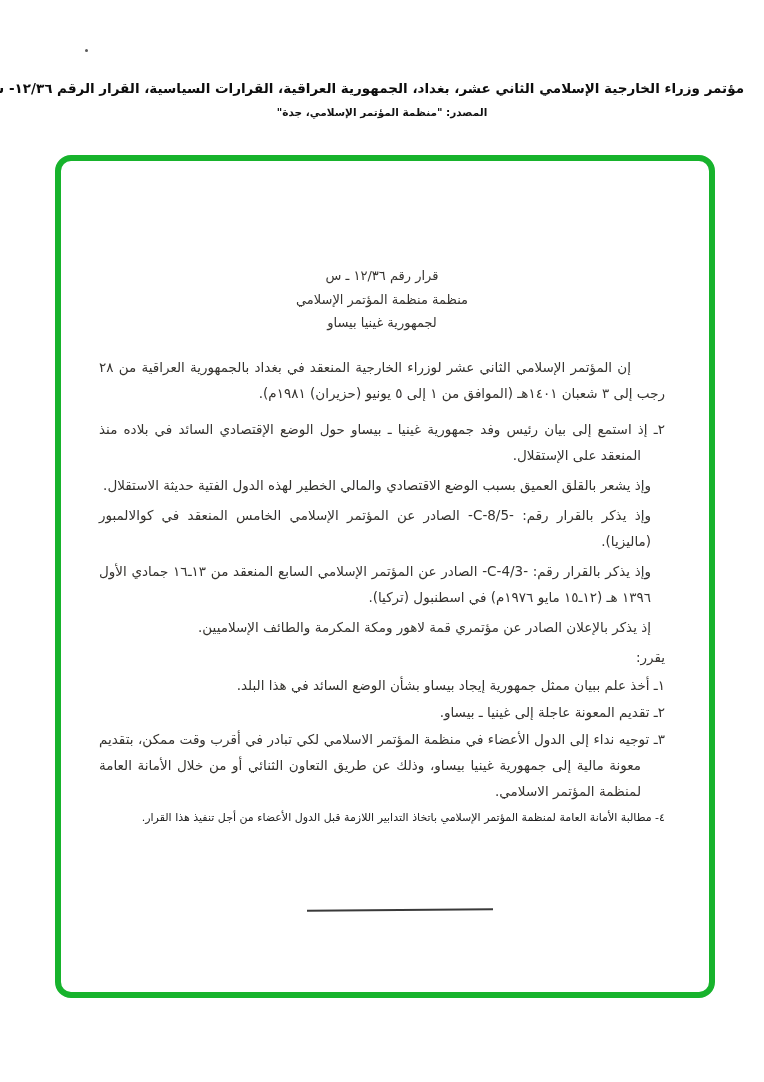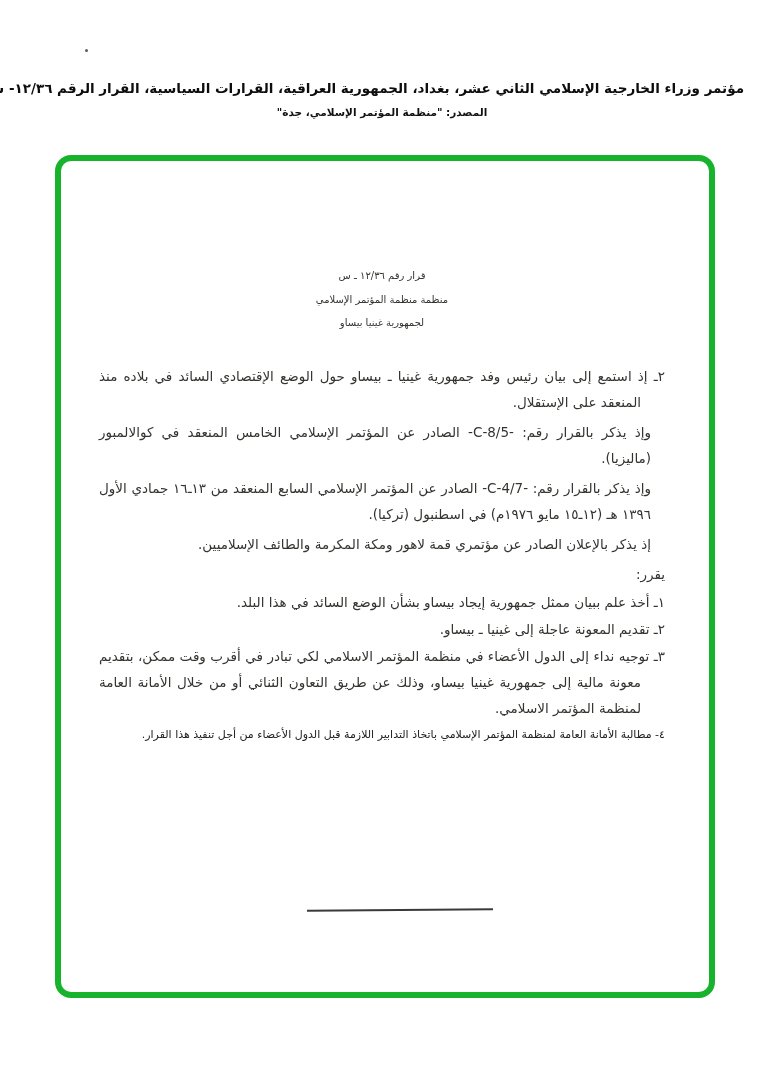--- a/index.html
+++ b/index.html
@@ -39,21 +39,21 @@
   }
 
   
   .doc {
     position:absolute; top:104px; left:38px; right:44px;
     direction:rtl;
     font-size:13.5px; line-height:26px;
     color:#35332f;
   }
 
-  .title-block { text-align:center; line-height:22.5px; margin-bottom:28px; font-size:10px; }
+  .title-block { text-align:center; line-height:22.5px; margin-bottom:19px; font-size:13px; }
   .title-block div { margin-bottom:1px; }
 
   p.para { text-align:justify; margin-bottom:4px; }
   p.intro  { text-indent:34px; margin-bottom:10px; }
   p.hang   { padding-right:24px; text-indent:-24px; }
   p.cont   { padding-right:14px; }
   p.decide-label { text-align:right; margin:0 0 2px 0; }
 
   .decisions p.para { margin-bottom:1px; }
   p.alt { font-size:11px; letter-spacing:0; color:#222; }
@@ -75,23 +75,25 @@
 
 <div class="frame">
   <div class="doc">
 
     <div class="title-block">
       <div>قرار رقم ١٢/٣٦ ـ س</div>
       <div>منظمة منظمة المؤتمر الإسلامي</div>
       <div>لجمهورية غينيا بيساو</div>
     </div>
 
+    <p class="para intro">إن المؤتمر الإسلامي الثاني عشر لوزراء الخارجية المنعقد في بغداد بالجمهورية العراقية من ٢٨ رجب إلى ٣ شعبان ١٤٠١هـ (الموافق من ١ إلى ٥ يونيو (حزيران) ١٩٨١م).</p>
     <p class="para hang">٢ـ إذ استمع إلى بيان رئيس وفد جمهورية غينيا ـ بيساو حول الوضع الإقتصادي السائد في بلاده منذ المنعقد على الإستقلال.</p>
+    <p class="para cont">وإذ يشعر بالقلق العميق بسبب الوضع الاقتصادي والمالي الخطير لهذه الدول الفتية حديثة الاستقلال.</p>
     <p class="para cont">وإذ يذكر بالقرار رقم: -8/5-C- الصادر عن المؤتمر الإسلامي الخامس المنعقد في كوالالمبور (ماليزيا).</p>
-    <p class="para cont">وإذ يذكر بالقرار رقم: -4/7-C- الصادر عن المؤتمر الإسلامي السابع المنعقد من ١٣ـ١٦ جمادي الأول ١٣٩٦ هـ (١٢ـ١٥ مايو ١٩٧٦م) في اسطنبول (تركيا).</p>
+    <p class="para cont">وإذ يذكر بالقرار رقم: -4/3-C- الصادر عن المؤتمر الإسلامي السابع المنعقد من ١٣ـ١٦ جمادي الأول ١٣٩٦ هـ (١٢ـ١٥ مايو ١٩٧٦م) في اسطنبول (تركيا).</p>
     <p class="para cont">إذ يذكر بالإعلان الصادر عن مؤتمري قمة لاهور ومكة المكرمة والطائف الإسلاميين.</p>
 
     <p class="para decide-label">يقرر:</p>
 
     <div class="decisions">
       <p class="para hang">١ـ أخذ علم ببيان ممثل جمهورية إيجاد بيساو بشأن الوضع السائد في هذا البلد.</p>
       <p class="para hang">٢ـ تقديم المعونة عاجلة إلى غينيا ـ بيساو.</p>
       <p class="para hang">٣ـ توجيه نداء إلى الدول الأعضاء في منظمة المؤتمر الاسلامي لكي تبادر في أقرب وقت ممكن، بتقديم معونة مالية إلى جمهورية غينيا بيساو، وذلك عن طريق التعاون الثنائي أو من خلال الأمانة العامة لمنظمة المؤتمر الاسلامي.</p>
       <p class="para hang alt">٤- مطالبة الأمانة العامة لمنظمة المؤتمر الإسلامي باتخاذ التدابير اللازمة قبل الدول الأعضاء من أجل تنفيذ هذا القرار.</p>
     </div>

